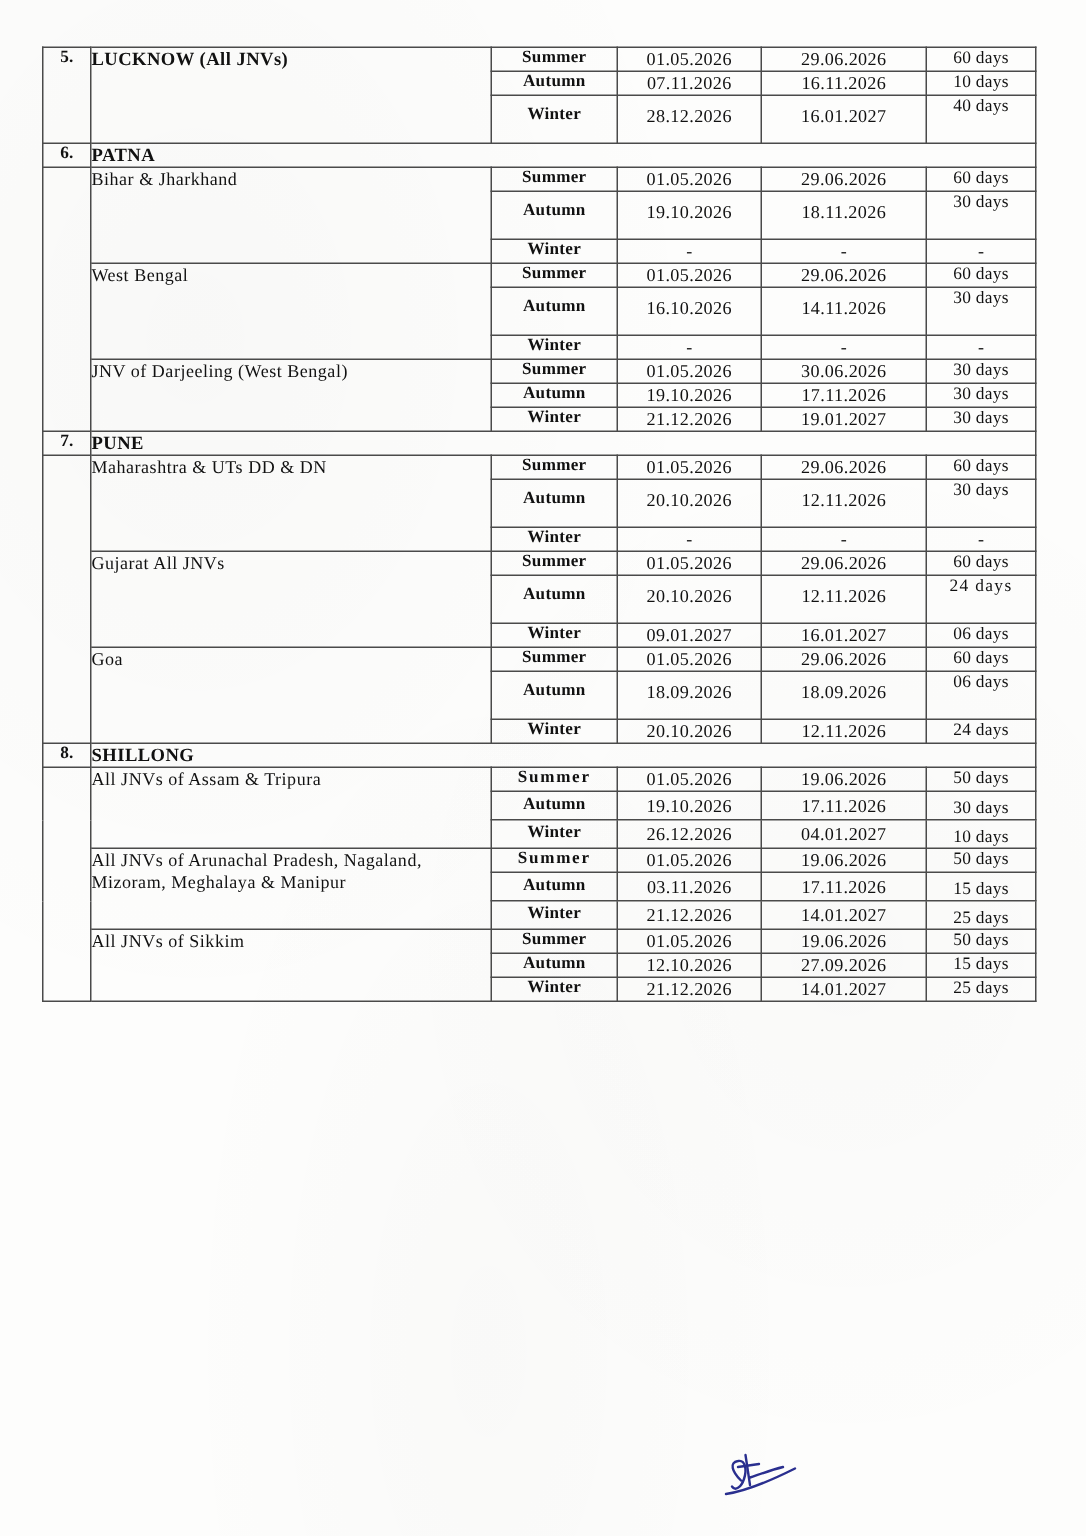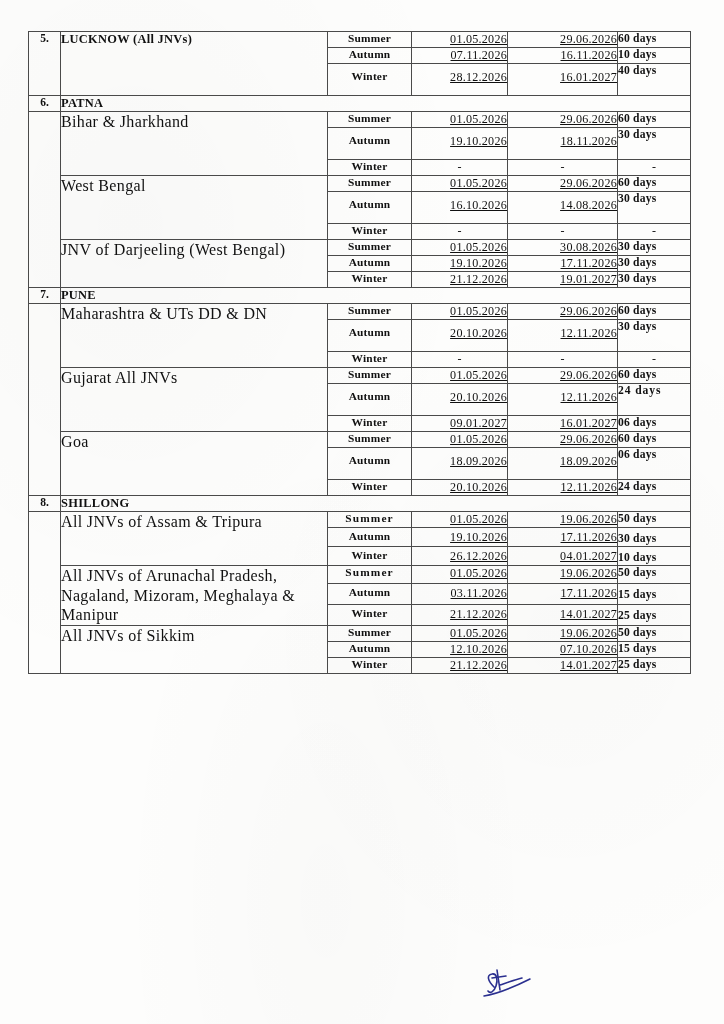--- a/index.html
+++ b/index.html
@@ -58,49 +58,48 @@
     font-family:"Liberation Serif", serif;
   }
   .region-head{
     font-weight:bold;
     font-size:12.4px;
     letter-spacing:0.3px;
     padding:4px 0 3px 8px;
     font-family:"Liberation Serif", serif;
   }
   .name-cell{
-    font-size:16px;
+    font-size:12px;
     padding:5px 4px 4px 7px;
     letter-spacing:0.35px;
     line-height:1.22;
     font-family:"Liberation Serif", serif;
   }
   .season{
     font-weight:bold;
     text-align:center;
     font-size:11.4px;
     padding:5px 0 4px 0;
     letter-spacing:0.2px;
     font-family:"Liberation Serif", serif;
   }
   .season.wide{letter-spacing:1.15px;}
   .dt{
-    text-align:right;
+    text-align:center;
     font-size:12.1px;
     padding:5px 0 4px 0;
     letter-spacing:0.25px;
     font-family:"Liberation Serif", serif;
-    text-decoration:underline;
   }
   .days{
+    text-align:center;
     font-size:11.6px;
     padding:9px 0 2px 0;
     letter-spacing:0.2px;
     font-family:"Liberation Serif", serif;
-    font-weight:bold;
   }
   .days.sp{letter-spacing:0.9px;}
   .dash{
     text-align:center;font-size:12px;padding:6px 0 4px 0;
   }
   .tall1 .season,.tall1 .dt{padding-top:6px;padding-bottom:10px;}
   .compact .season,.compact .dt{padding-top:2px;padding-bottom:1px;}
   .compact .days{padding-top:4px;padding-bottom:1px;}
 
   
@@ -178,35 +177,35 @@
         <tr>
           <td class="name-cell" rowspan="3">West Bengal</td>
           <td class="season">Summer</td>
           <td class="dt">01.05.2026</td>
           <td class="dt">29.06.2026</td>
           <td class="days">60 days</td>
         </tr>
         <tr class="tall1">
           <td class="season">Autumn</td>
           <td class="dt">16.10.2026</td>
-          <td class="dt">14.08.2026</td>
+          <td class="dt">14.11.2026</td>
           <td class="days">30 days</td>
         </tr>
         <tr>
           <td class="season">Winter</td>
           <td class="dash">-</td>
           <td class="dash">-</td>
           <td class="dash">-</td>
         </tr>
 
         <tr>
           <td class="name-cell" rowspan="3">JNV of Darjeeling (West Bengal)</td>
           <td class="season">Summer</td>
           <td class="dt">01.05.2026</td>
-          <td class="dt">30.08.2026</td>
+          <td class="dt">30.06.2026</td>
           <td class="days">30 days</td>
         </tr>
         <tr>
           <td class="season">Autumn</td>
           <td class="dt">19.10.2026</td>
           <td class="dt">17.11.2026</td>
           <td class="days">30 days</td>
         </tr>
         <tr>
           <td class="season">Winter</td>
@@ -330,21 +329,21 @@
         <tr>
           <td class="name-cell" rowspan="3">All JNVs of Sikkim</td>
           <td class="season">Summer</td>
           <td class="dt">01.05.2026</td>
           <td class="dt">19.06.2026</td>
           <td class="days">50 days</td>
         </tr>
         <tr>
           <td class="season">Autumn</td>
           <td class="dt">12.10.2026</td>
-          <td class="dt">07.10.2026</td>
+          <td class="dt">27.09.2026</td>
           <td class="days">15 days</td>
         </tr>
         <tr>
           <td class="season">Winter</td>
           <td class="dt">21.12.2026</td>
           <td class="dt">14.01.2027</td>
           <td class="days">25 days</td>
         </tr>
       </tbody>
     </table>

